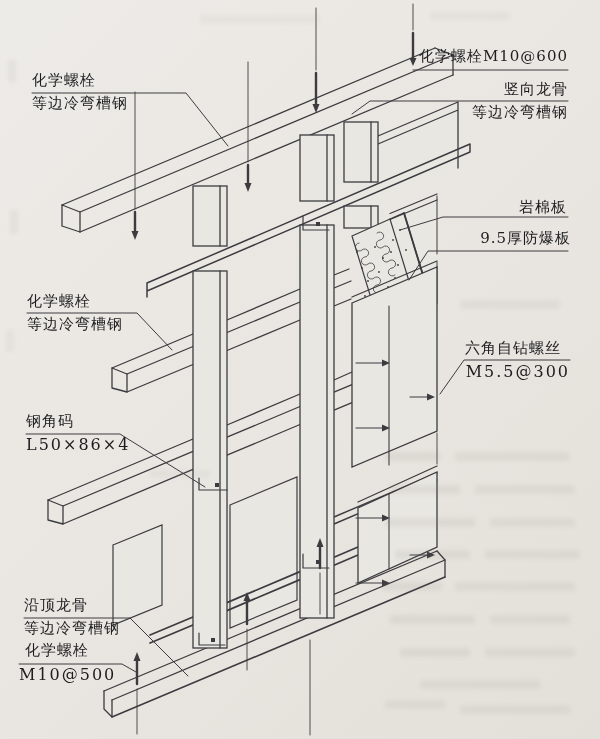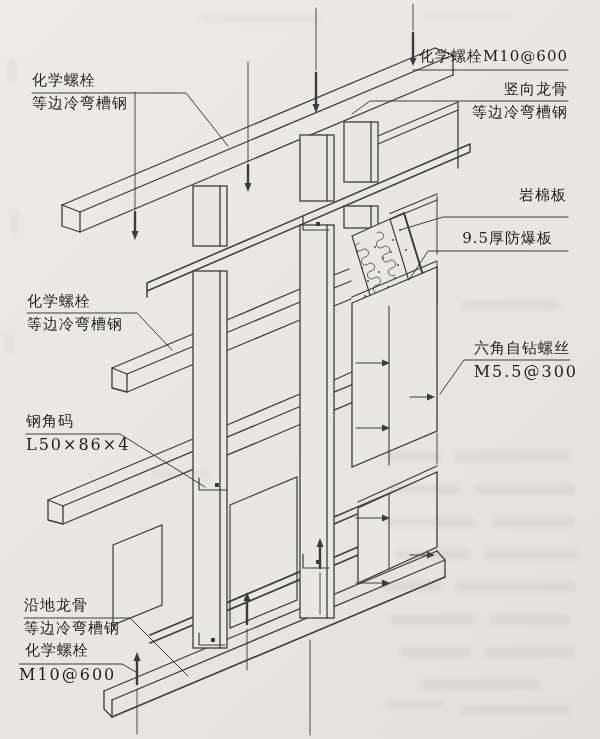--- a/index.html
+++ b/index.html
@@ -197,38 +197,38 @@
 </svg>
 
   <div class="lbl" style="left:32px;top:73px">化学螺栓</div>
   <div class="lbl" style="left:32px;top:96px">等边冷弯槽钢</div>
 
   <div class="lbl r" style="right:32px;top:49px">化学螺栓M10@600</div>
 
   <div class="lbl r" style="right:32px;top:82px">竖向龙骨</div>
   <div class="lbl r" style="right:32px;top:105px">等边冷弯槽钢</div>
 
-  <div class="lbl r" style="right:33px;top:188px">岩棉板</div>
-
-  <div class="lbl r" style="right:47px;top:231px">9.5厚防爆板</div>
-
-  <div class="lbl r" style="right:30px;top:341px">六角自钻螺丝</div>
-  <div class="lbl r alnum" style="right:22px;top:364px">M5.5@300</div>
+  <div class="lbl r" style="right:33px;top:200px">岩棉板</div>
+
+  <div class="lbl r" style="right:29px;top:231px">9.5厚防爆板</div>
+
+  <div class="lbl r" style="right:39px;top:341px">六角自钻螺丝</div>
+  <div class="lbl r alnum" style="right:30px;top:364px">M5.5@300</div>
 
   <div class="lbl" style="left:27px;top:294px">化学螺栓</div>
   <div class="lbl" style="left:27px;top:317px">等边冷弯槽钢</div>
 
   <div class="lbl" style="left:26px;top:414px">钢角码</div>
   <div class="lbl alnum" style="left:26px;top:437px">L50×86×4</div>
 
-  <div class="lbl" style="left:24px;top:598px">沿地龙骨</div>
+  <div class="lbl" style="left:24px;top:598px">沿顶龙骨</div>
   <div class="lbl" style="left:24px;top:621px">等边冷弯槽钢</div>
 
   <div class="lbl" style="left:25px;top:643px">化学螺栓</div>
-  <div class="lbl alnum" style="left:19px;top:667px">M10@600</div>
+  <div class="lbl alnum" style="left:19px;top:667px">M10@500</div>
 
 <div class="bleed" style="left: 460px; top: 300px; width: 100px; height: 9px; opacity: 0.07;"></div>
     <div class="bleed" style="left: 385px; top: 452px; width: 55px; height: 9px; opacity: 0.09;"></div>
     <div class="bleed" style="left: 455px; top: 452px; width: 115px; height: 9px; opacity: 0.08;"></div>
     <div class="bleed" style="left: 390px; top: 485px; width: 70px; height: 9px; opacity: 0.09;"></div>
     <div class="bleed" style="left: 475px; top: 485px; width: 100px; height: 9px; opacity: 0.08;"></div>
     <div class="bleed" style="left: 385px; top: 518px; width: 90px; height: 9px; opacity: 0.09;"></div>
     <div class="bleed" style="left: 490px; top: 518px; width: 85px; height: 9px; opacity: 0.08;"></div>
     <div class="bleed" style="left: 395px; top: 550px; width: 75px; height: 9px; opacity: 0.09;"></div>
     <div class="bleed" style="left: 485px; top: 550px; width: 95px; height: 9px; opacity: 0.08;"></div>

